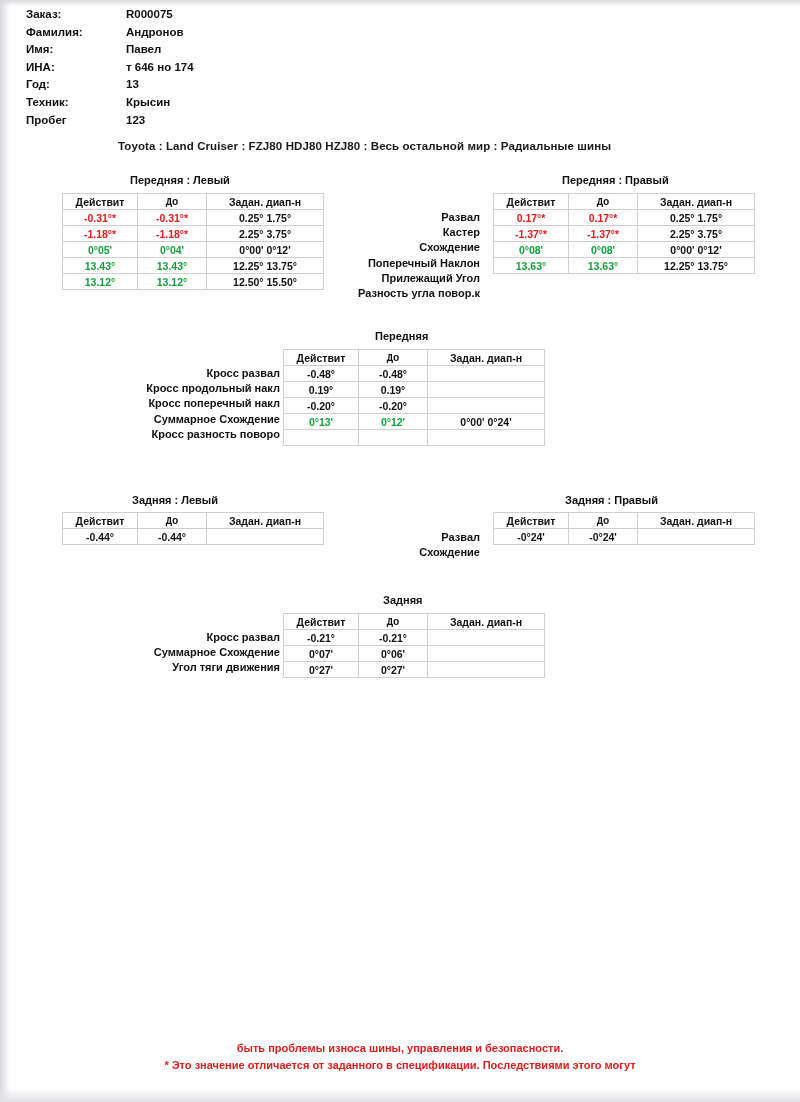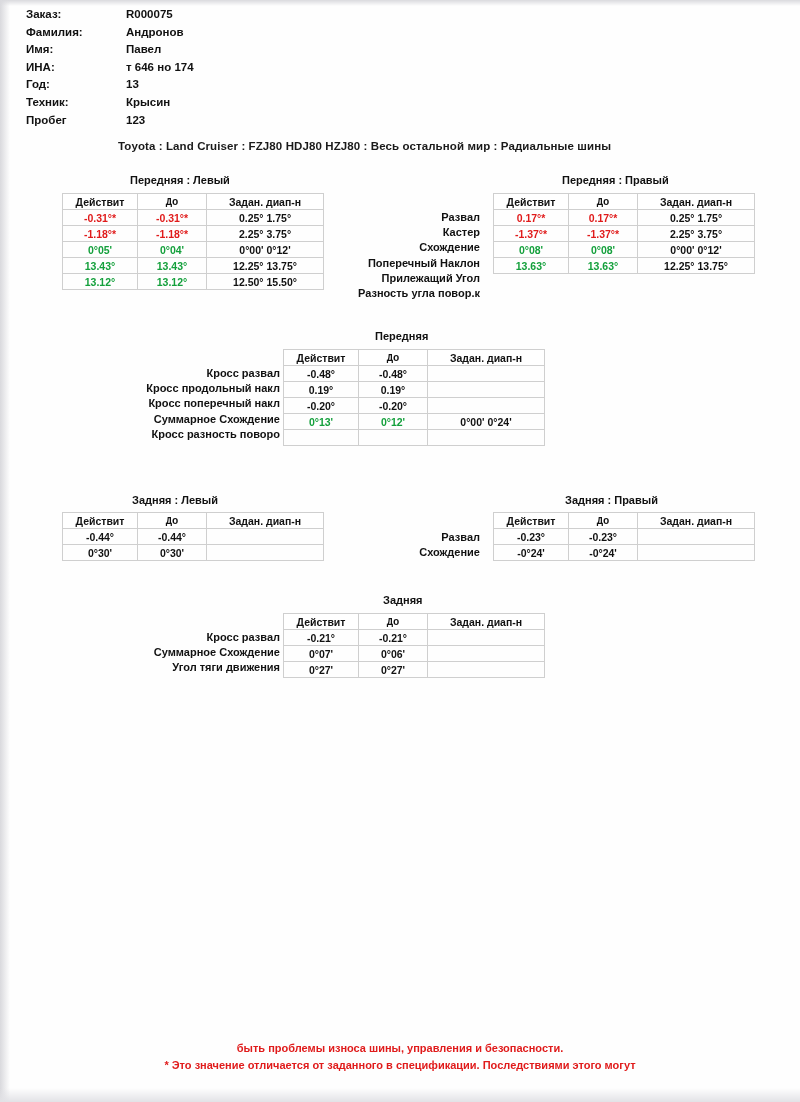--- a/index.html
+++ b/index.html
@@ -299,45 +299,35 @@
         <tr>
       <th class="cl-w1">Действит</th>
       <th class="cl-w2">До</th>
       <th class="cl-w3">Задан. диап-н</th>
     </tr>
     <tr>
       <td class="val-black">-0.44°</td>
       <td class="val-black">-0.44°</td>
       <td class="val-black"></td>
     </tr>
-    <tr>
-      <td class="val-black">0°30'</td>
-      <td class="val-black">0°30'</td>
-      <td class="val-black"></td>
-    </tr>
   </tbody>
     </table>
 
   <div class="row-labels" style="left:330px; top:530px; width:150px;">
     <div>Развал</div>
     <div>Схождение</div>
   </div>
 
   <div class="section-title" style="left:565px; top:494px;">Задняя : Правый</div>
   <table class="grid" style="position:absolute; left:493px; top:512px;">
     <tbody>
         <tr>
       <th class="cl-w1">Действит</th>
       <th class="cl-w2">До</th>
       <th class="cl-w3">Задан. диап-н</th>
-    </tr>
-    <tr>
-      <td class="val-black">-0.23°</td>
-      <td class="val-black">-0.23°</td>
-      <td class="val-black"></td>
     </tr>
     <tr>
       <td class="val-black">-0°24'</td>
       <td class="val-black">-0°24'</td>
       <td class="val-black"></td>
     </tr>
   </tbody>
     </table>
 
   <div class="section-title" style="left:383px; top:594px;">Задняя</div>

